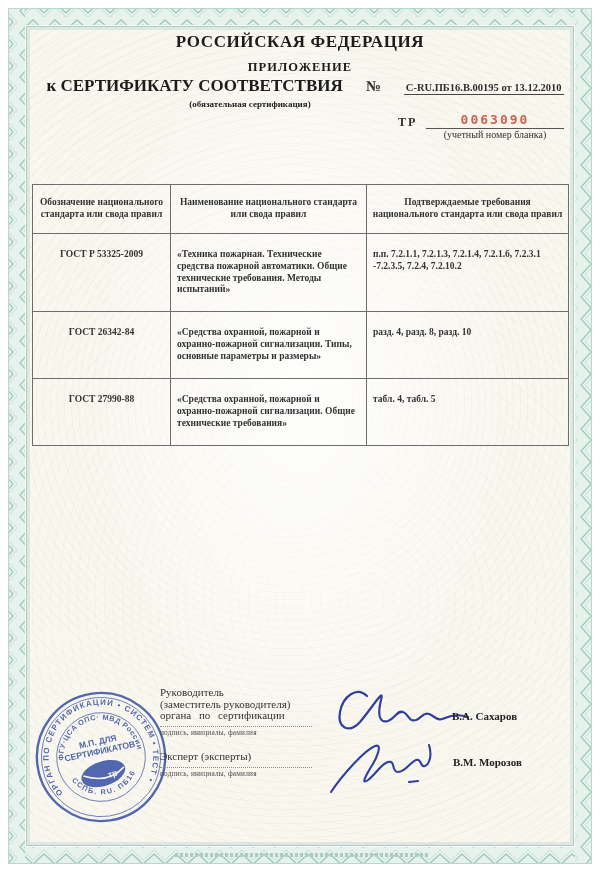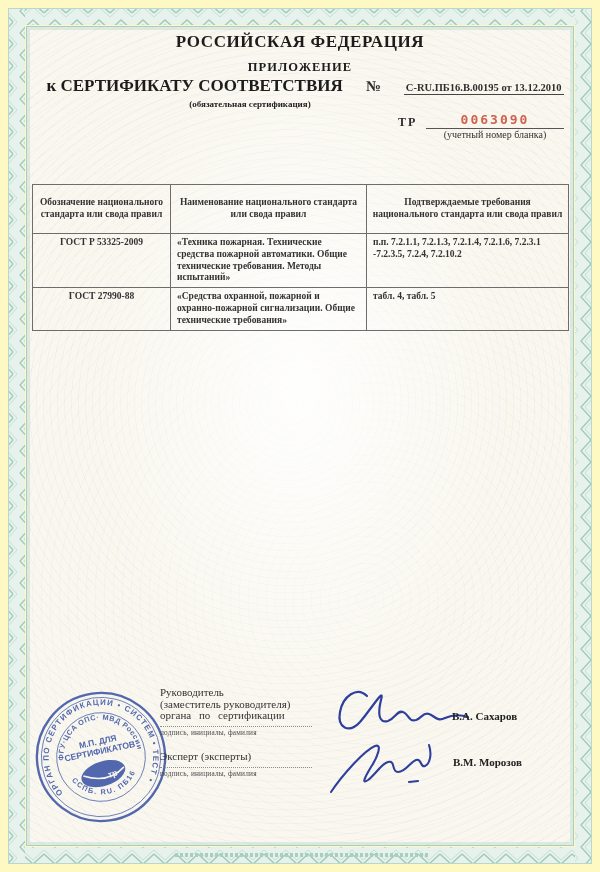--- a/index.html
+++ b/index.html
@@ -1,18 +1,18 @@
 <!DOCTYPE html>
 <html><head>
 <meta charset="utf-8">
 <style>
   html,body{margin:0;padding:0;background:#d9d9d9;}
   .page{
     position:relative;width:600px;height:872px;margin:0 auto;
-    background:#fef9c3;overflow:hidden;
+    background:#ffffff;overflow:hidden;
     font-family:"Liberation Serif", serif;color:#2e2e2e;
   }
   .paper{
     position:absolute;left:26px;top:26px;right:26px;bottom:26px;
     background-color:#f9f7ee;
     background-image:
       radial-gradient(ellipse at 50% 44%, rgba(255,255,255,0.9) 0%, rgba(255,255,255,0) 55%),
       repeating-radial-gradient(circle at 48% 46%, rgba(130,130,185,0.05) 0 1px, rgba(0,0,0,0) 1px 7px),
       repeating-radial-gradient(circle at 62% 70%, rgba(130,130,185,0.04) 0 1px, rgba(0,0,0,0) 1px 9px);
     border:1px solid #a9cfc2;
@@ -29,21 +29,21 @@
   .cert-kind{left:0;width:500px;top:99px;font-size:9px;font-weight:bold;color:#222;}
   .tr-row{left:398px;top:110px;width:170px;}
   .tr-label{position:absolute;left:0;top:5px;font-size:12px;font-weight:bold;letter-spacing:2px;}
   .blank-no-box{position:absolute;left:28px;top:0;width:138px;border-bottom:1px solid #555;text-align:center;}
   .blank-no{font-family:"DejaVu Sans Mono", monospace;font-size:13px;font-weight:bold;letter-spacing:2px;color:#cd6350;text-align:center;}
   .blank-caption{position:absolute;left:28px;top:19px;width:138px;text-align:center;font-size:10px;color:#333;}
   .intro{left:38px;right:30px;top:155px;font-size:9.8px;font-weight:bold;line-height:1.3;color:#222;}
   table.std{position:absolute;left:32px;top:184px;width:536px;border-collapse:collapse;table-layout:fixed;}
   table.std th, table.std td{
     border:1px solid #6d6d6d;font-size:9.5px;font-weight:bold;color:#333;
-    line-height:1.25;padding:3px 6px;vertical-align:top;font-family:"Liberation Serif", serif;
+    line-height:1.25;padding:15px 6px;vertical-align:top;font-family:"Liberation Serif", serif;
   }
   table.std th{text-align:center;vertical-align:middle;padding:12px 4px;}
   .col1{width:138px;} .col2{width:196px;} .col3{width:202px;}
   td.c-center{text-align:center;}
   .sig-block{font-size:11px;color:#343434;line-height:1.05;}
   .role-lines{left:160px;top:687px;width:152px;}
   .role-lines .rl{display:block;}
   .rl-justify{text-align:justify;word-spacing:5px;}
   .sig-rule{border-bottom:1px dotted #8d8d8d;height:3px;margin-top:1px;}
   .sig-caption{font-size:7.3px;color:#4a4a4a;margin-top:2px;letter-spacing:.2px;}
@@ -117,20 +117,25 @@
         <th>Подтверждаемые требования национального стандарта или свода правил</th>
       </tr>
     </thead>
     <tbody>
       <tr>
         <td class="c-center">ГОСТ Р 53325-2009</td>
         <td>«Техника пожарная. Технические средства пожарной автоматики. Общие технические требования. Методы испытаний»</td>
         <td>п.п. 7.2.1.1, 7.2.1.3, 7.2.1.4, 7.2.1.6, 7.2.3.1 -7.2.3.5, 7.2.4, 7.2.10.2</td>
       </tr>
       <tr>
+        <td class="c-center">ГОСТ 26342-84</td>
+        <td>«Средства охранной, пожарной и охранно-пожарной сигнализации. Типы, основные параметры и размеры»</td>
+        <td>разд. 4, разд. 8, разд. 10</td>
+      </tr>
+      <tr>
         <td class="c-center">ГОСТ 27990-88</td>
         <td>«Средства охранной, пожарной и охранно-пожарной сигнализации. Общие технические требования»</td>
         <td>табл. 4, табл. 5</td>
       </tr>
     </tbody>
   </table>
 
   <svg class="abs stamp-wrap" viewBox="-70 -70 140 140">
     <g transform="rotate(-8)" stroke="#3b54a6" fill="#3b54a6">
       <circle r="65" fill="none" stroke-width="2.4"></circle>

